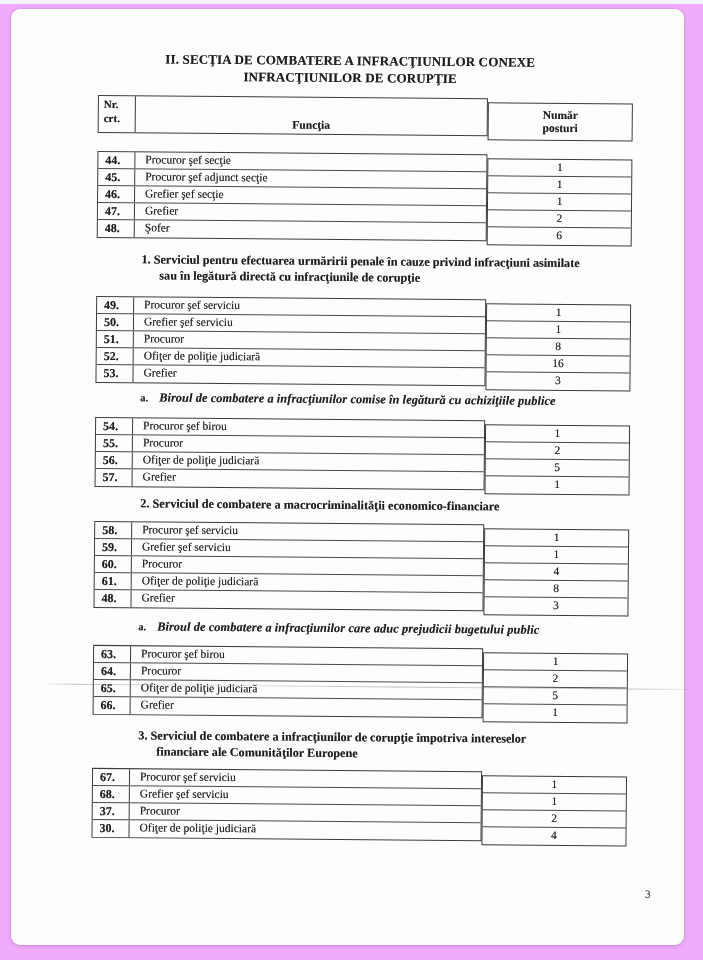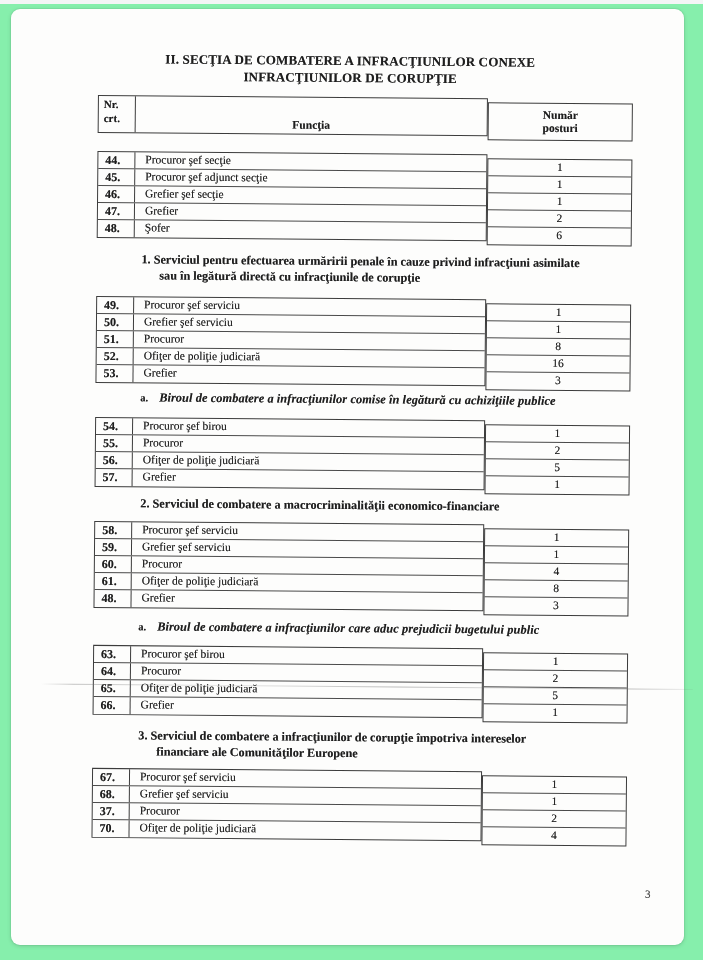--- a/index.html
+++ b/index.html
@@ -1,18 +1,18 @@
 <!DOCTYPE html>
 <html><head>
 <meta charset="utf-8">
 <style>
   html,body{margin:0;padding:0;background:#cfd2d6;}
   .canvas{
     position:relative;width:703px;height:960px;overflow:hidden;
-    background:#86efac;
+    background:#f0abfc;
     font-family:"Liberation Serif","DejaVu Serif",serif;
   }
   .canvas::before{
     content:"";position:absolute;left:0;top:0;width:703px;height:4px;
     background:#f4f5f6;
   }
   .sheet{
     position:absolute;left:11px;top:9px;width:673px;height:936px;
     background:#fdfdfc;border-radius:9px;
     box-shadow:0 1px 4px rgba(0,0,0,.15), 0 0 0 1px rgba(0,0,0,.04);
@@ -266,21 +266,21 @@
           </div>
           <div class="t-row">
             <div class="t-nr">68.</div>
             <div class="t-role">Grefier şef serviciu</div>
           </div>
           <div class="t-row">
             <div class="t-nr">37.</div>
             <div class="t-role">Procuror</div>
           </div>
           <div class="t-row">
-            <div class="t-nr">70.</div>
+            <div class="t-nr">30.</div>
             <div class="t-role">Ofiţer de poliţie judiciară</div>
           </div>
         </div>
         <div class="t-right">
           <div class="t-cell">1</div>
           <div class="t-cell">1</div>
           <div class="t-cell">2</div>
           <div class="t-cell">4</div>
         </div>
       </div>

